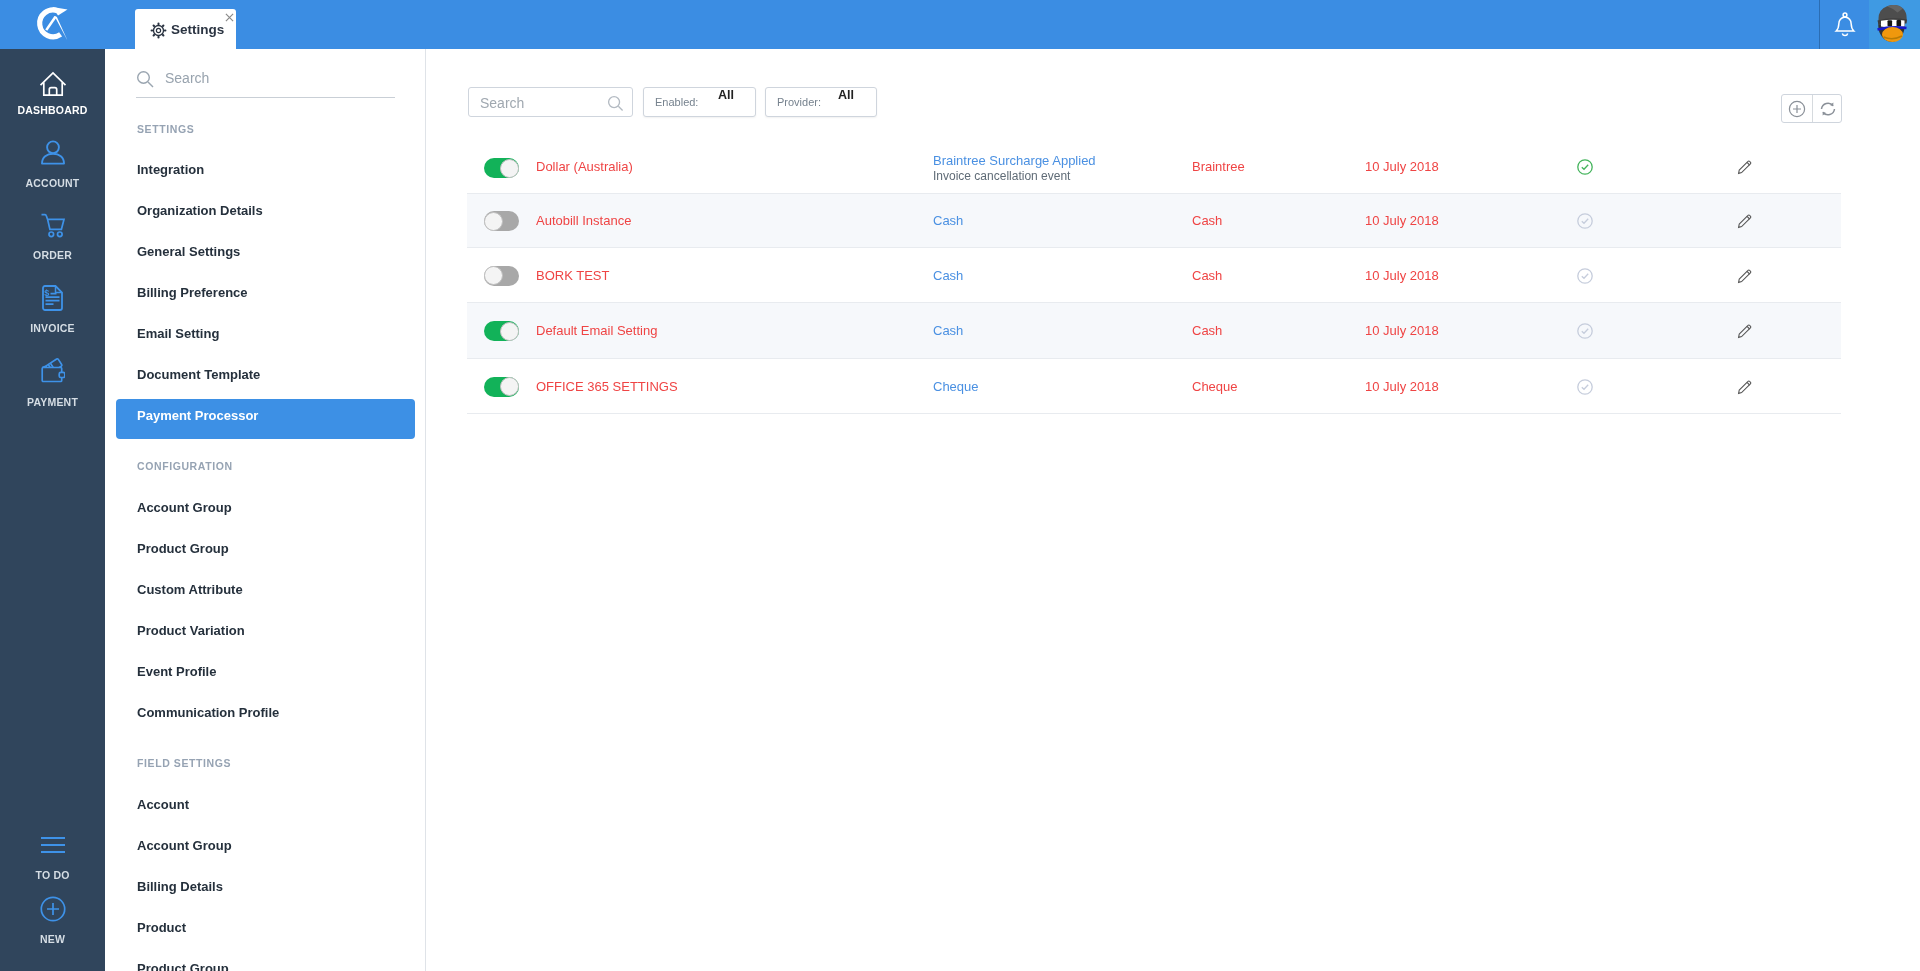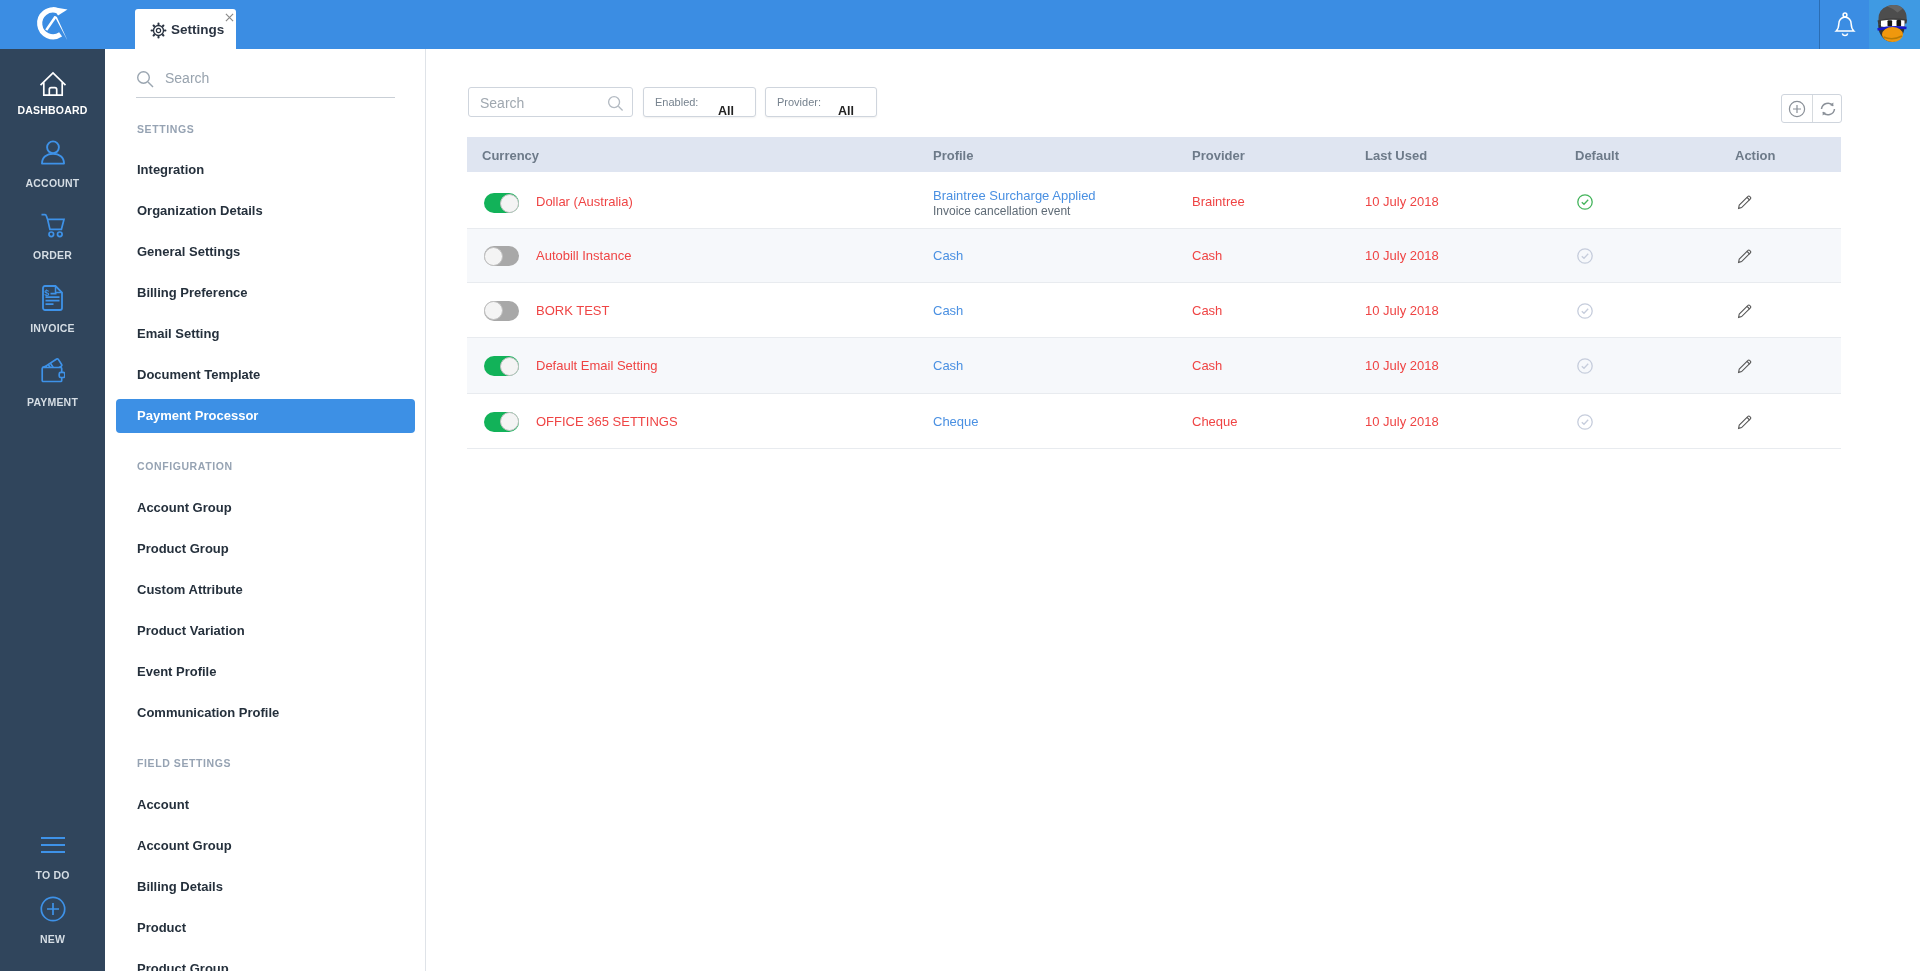--- a/index.html
+++ b/index.html
@@ -18,34 +18,34 @@
   
   #sidebar { position:absolute; left:0; top:49px; width:105px; height:922px; background:#30455c; }
   .sideitem { position:absolute; left:0; width:105px; text-align:center; }
   .sidelabel { font-size:10.5px; font-weight:700; color:#d5dde4; letter-spacing:0.2px; }
   .sidelabel.active { color:#ffffff;margin-top:40px; }
 
   
   #subnav { position:absolute; left:105px; top:49px; width:321px; height:922px; background:#fff; border-right:1px solid #dfe3e8; }
   .navitem { position:absolute; left:32px; font-size:13px; font-weight:700; color:#25303c; }
   .navhead { position:absolute; left:32px; font-size:10.5px; font-weight:700; color:#96a3b3; letter-spacing:0.6px; }
-  #navsel { position:absolute; left:11px; top:350px; width:299px; height:34px; background:#3d90e5; border-radius:4px; }
+  #navsel { position:absolute; left:11px; top:350px; width:299px; height:40px; background:#3d90e5; border-radius:4px; }
   #navsel span { position:absolute; left:21px; top:9px; font-size:13px; font-weight:700; color:#fff; }
   #searchline { position:absolute; left:31px; top:48px; width:259px; height:1px; background:#c9cfd6; }
   #navsearchtext { position:absolute; left:60px; top:21px; font-size:14px; color:#98a3ae; }
 
   
   #content { position:absolute; left:426px; top:49px; width:1494px; height:922px; background:#fff; }
   .fbox { position:absolute; top:38px; height:30px; border:1px solid #cfd5dd; border-radius:3px; background:#fff; }
   #fsearch { left:42px; width:165px; }
   #fsearch span { position:absolute; left:11px; top:7px; font-size:14px; color:#a0a8b0; }
   #fenabled { left:217px; width:113px; box-shadow:0 1px 2px rgba(0,0,0,0.06); }
   #fprovider { left:339px; width:112px; box-shadow:0 1px 2px rgba(0,0,0,0.06); }
   .flabel { position:absolute; top:8px; font-size:11px; color:#76828e; }
-  .fval { position:absolute; top:16px; font-size:12.5px; font-weight:700; color:#222; }
+  .fval { position:absolute; top:0; font-size:12.5px; font-weight:700; color:#222; }
   #btns { position:absolute; left:1355px; top:45px; width:61px; height:29px; border:1px solid #cfd5dd; border-radius:3px; background:#fff; }
   #btns .sep { position:absolute; left:30px; top:0; width:1px; height:27px; background:#d6dade; }
 
   
   #table { position:absolute; left:41px; top:88px; width:1374px; }
   #thead { position:relative; height:35px; background:#dfe5f1; }
   .th { position:absolute; top:11px; font-size:13px; font-weight:700; color:#6d7a89; }
   .row { position:relative; border-bottom:1px solid #e8ebef; background:#fff; }
   .row.alt { background:#f6f8fb; }
   .cell { position:absolute; font-size:13px; color:#ef4444; }
@@ -215,28 +215,20 @@
     </svg>
     <div class="sep"></div>
     <svg class="abs" style="left:37px;top:5px" width="18" height="18" viewBox="0 0 18 18">
       <path fill="none" stroke="#8a9098" stroke-width="1.5" d="M15.5 9 a6.5 6.5 0 0 1 -11.6 3.2 M2.5 9 a6.5 6.5 0 0 1 11.6 -3.2"></path>
       <path d="M14.4 2.5 L14.2 6.3 L10.8 5 Z" fill="#8a9098"></path>
       <path d="M3.6 15.5 L3.8 11.7 L7.2 13 Z" fill="#8a9098"></path>
     </svg>
   </div>
 
   <div id="table">
-    <div id="thead">
-      <span class="th" style="left:15px">Currency</span>
-      <span class="th" style="left:466px">Profile</span>
-      <span class="th" style="left:725px">Provider</span>
-      <span class="th" style="left:898px">Last Used</span>
-      <span class="th" style="left:1108px">Default</span>
-      <span class="th" style="left:1268px">Action</span>
-    </div>
   <div class="row" style="height:57px">
         <div class="tog on" style="top:21px">
           <div class="knob"></div>
         </div>
         <span class="cell" style="left:69px;top:22px">Dollar (Australia)</span>
         <span class="cell link" style="left:466px;top:15.5px">Braintree Surcharge Applied</span>
         <span class="cell sub" style="left:466px;top:32px">Invoice cancellation event</span>
         <span class="cell" style="left:725px;top:22px">Braintree</span>
         <span class="cell" style="left:898px;top:22px">10 July 2018</span>
         <svg class="abs" style="left:1110px;top:22px" width="16" height="16" viewBox="0 0 16 16">

